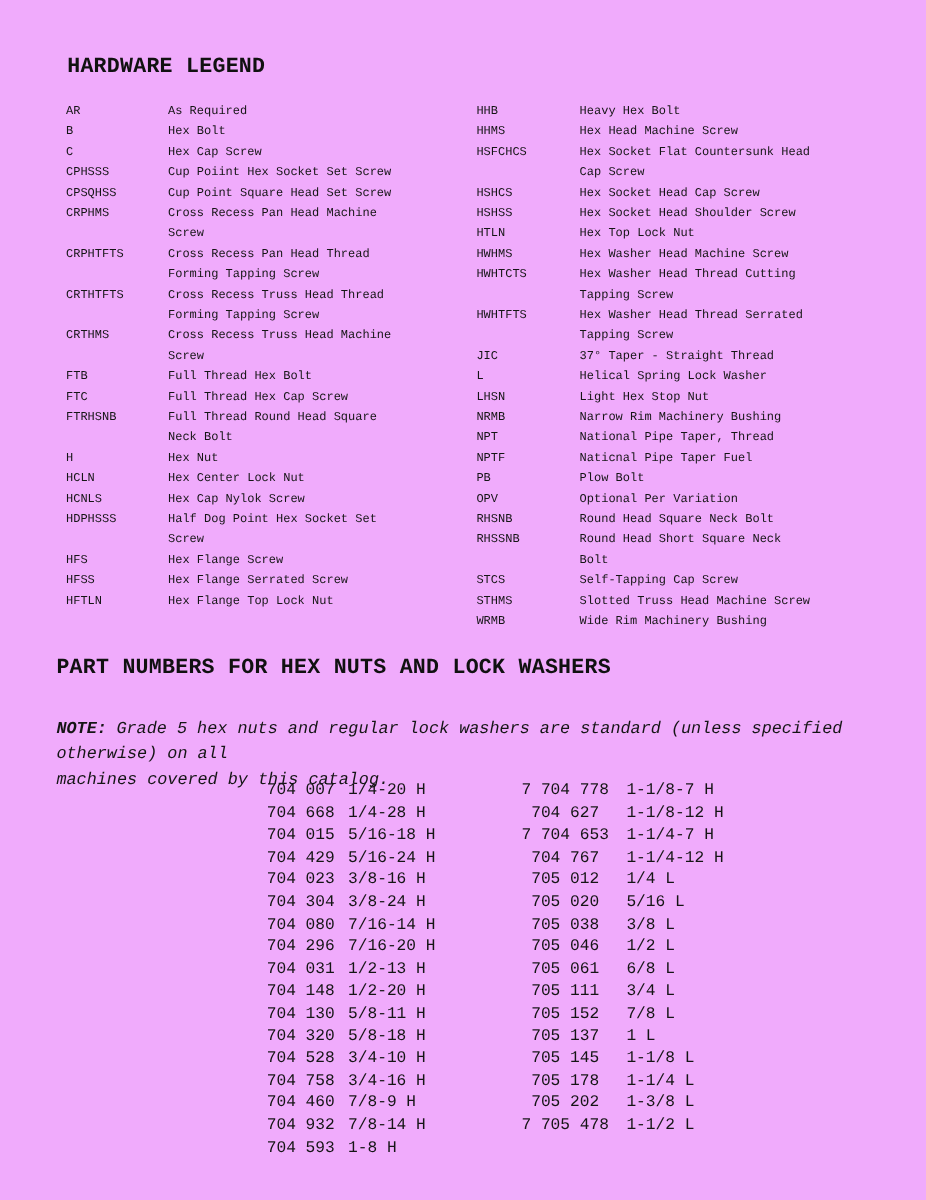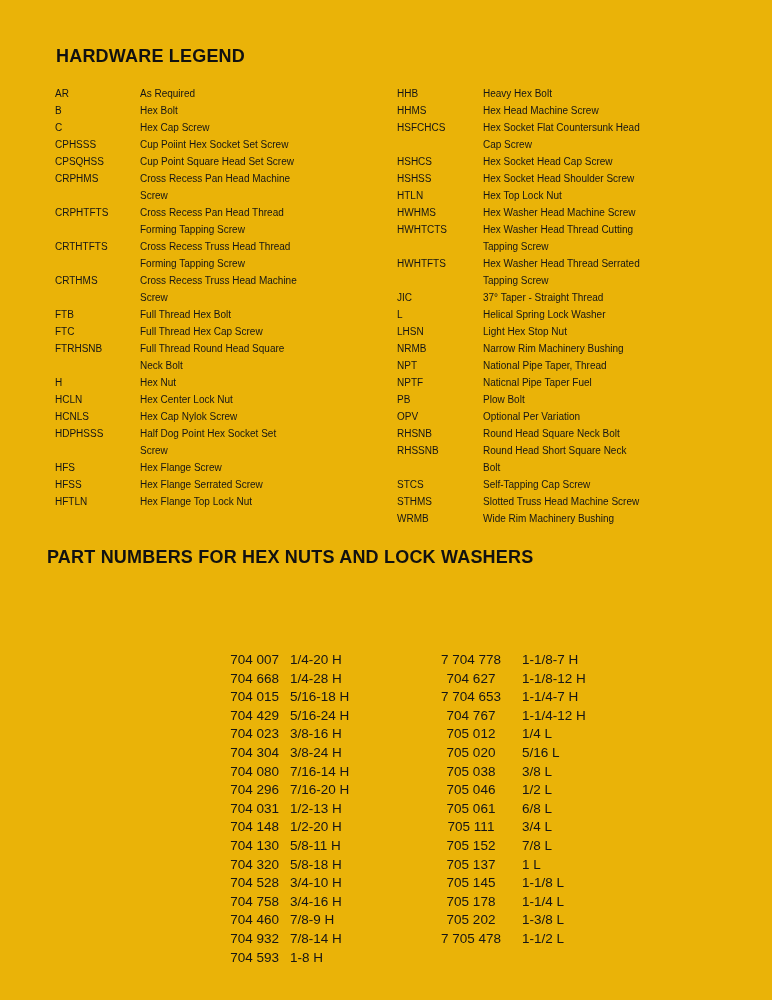--- a/index.html
+++ b/index.html
@@ -4,22 +4,22 @@
 <style>
   html, body {
     margin: 0;
     padding: 0;
     background: #e8e8e8;
   }
   .page {
     position: relative;
     width: 772px;
     height: 1000px;
-    background: #eab308;
-    font-family: Liberation Sans, sans-serif;
+    background: #f0abfc;
+    font-family: Liberation Mono, monospace;
     color: #151515;
     overflow: hidden;
   }
   .section-title {
     position: absolute;
     margin: 0;
     font-size: 18px;
     font-weight: bold;
     letter-spacing: 0.2px;
     color: #111;
@@ -308,20 +308,24 @@
 
         <div class="entry">
           <span class="abbr">WRMB</span>
           <span class="def">Wide Rim Machinery Bushing</span>
         </div>
       </div>
   </div>
 
   <h1 class="section-title parts-title">PART NUMBERS FOR HEX NUTS AND LOCK WASHERS</h1>
 
+  <div class="note">
+    <span class="note-label">NOTE:</span><span>Grade 5 hex nuts and regular lock washers are standard (unless specified otherwise) on all</span>
+    <div>machines covered by this catalog.</div>
+  </div>
 
   <div class="parts parts-col1">
 
       <div class="part-row">
         <span class="pn">704 007</span>
         <span class="spec">1/4-20 H</span>
       </div>
 
       <div class="part-row">
         <span class="pn">704 668</span>

